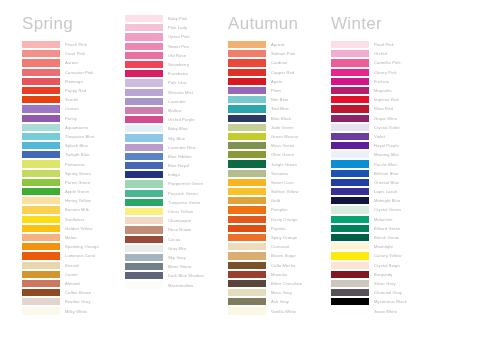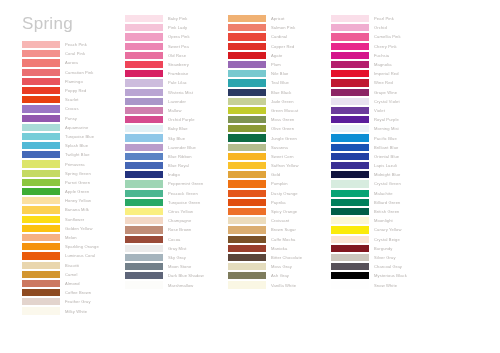--- a/index.html
+++ b/index.html
@@ -304,20 +304,21 @@
           <div class="swatch-chip" style="background-color: rgb(94, 101, 121);"></div>
           <div class="swatch-label">Dark Blue Shadow</div>
         </div>
         <div class="swatch-row">
           <div class="swatch-chip" style="background-color: rgb(252, 252, 250);"></div>
           <div class="swatch-label">Marshmallow</div>
         </div>
       </div>
     </div>
     <div class="season-column">
+      <div class="season-heading">Autumun</div>
       <div class="swatch-list">
         <div class="swatch-row">
           <div class="swatch-chip" style="background-color: rgb(240, 177, 115);"></div>
           <div class="swatch-label">Apricot</div>
         </div>
         <div class="swatch-row">
           <div class="swatch-chip" style="background-color: rgb(239, 127, 108);"></div>
           <div class="swatch-label">Salmon Pink</div>
         </div>
         <div class="swatch-row">
@@ -428,20 +429,21 @@
           <div class="swatch-chip" style="background-color: rgb(126, 124, 92);"></div>
           <div class="swatch-label">Ash Gray</div>
         </div>
         <div class="swatch-row">
           <div class="swatch-chip" style="background-color: rgb(250, 247, 228);"></div>
           <div class="swatch-label">Vanilla White</div>
         </div>
       </div>
     </div>
     <div class="season-column">
+      <div class="season-heading">Winter</div>
       <div class="swatch-list">
         <div class="swatch-row">
           <div class="swatch-chip" style="background-color: rgb(250, 222, 233);"></div>
           <div class="swatch-label">Pearl Pink</div>
         </div>
         <div class="swatch-row">
           <div class="swatch-chip" style="background-color: rgb(240, 173, 208);"></div>
           <div class="swatch-label">Orchid</div>
         </div>
         <div class="swatch-row">

